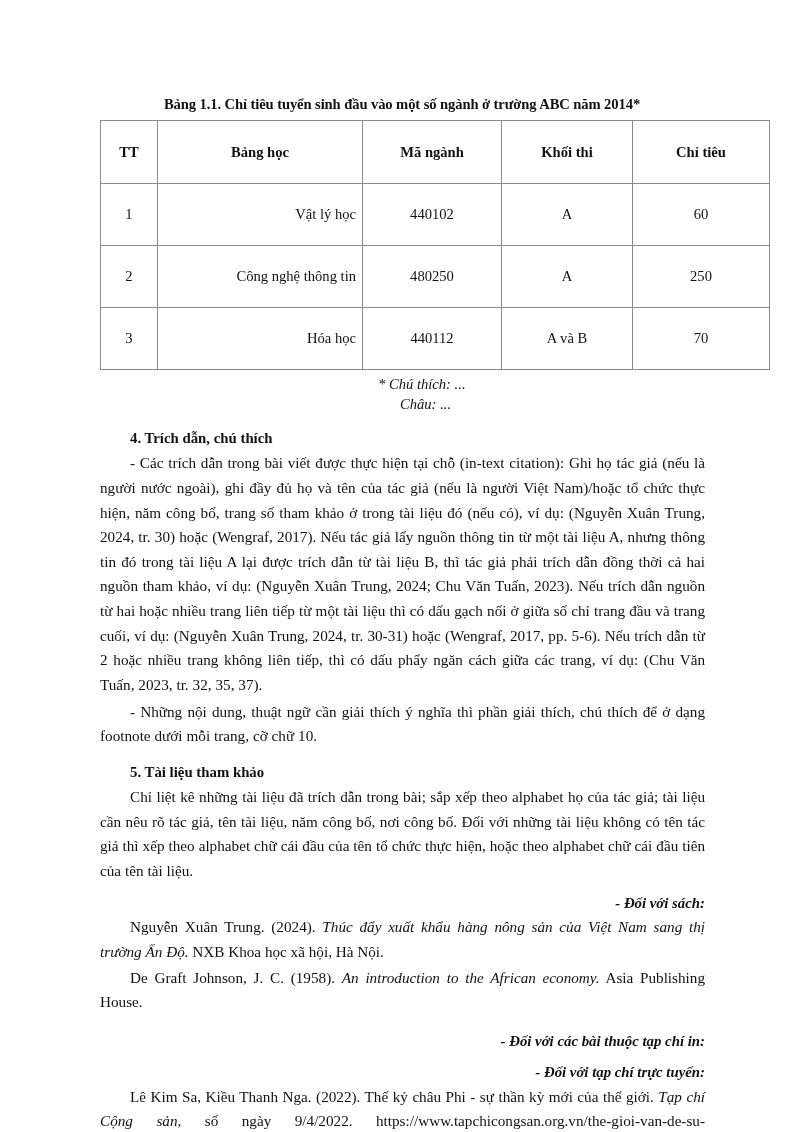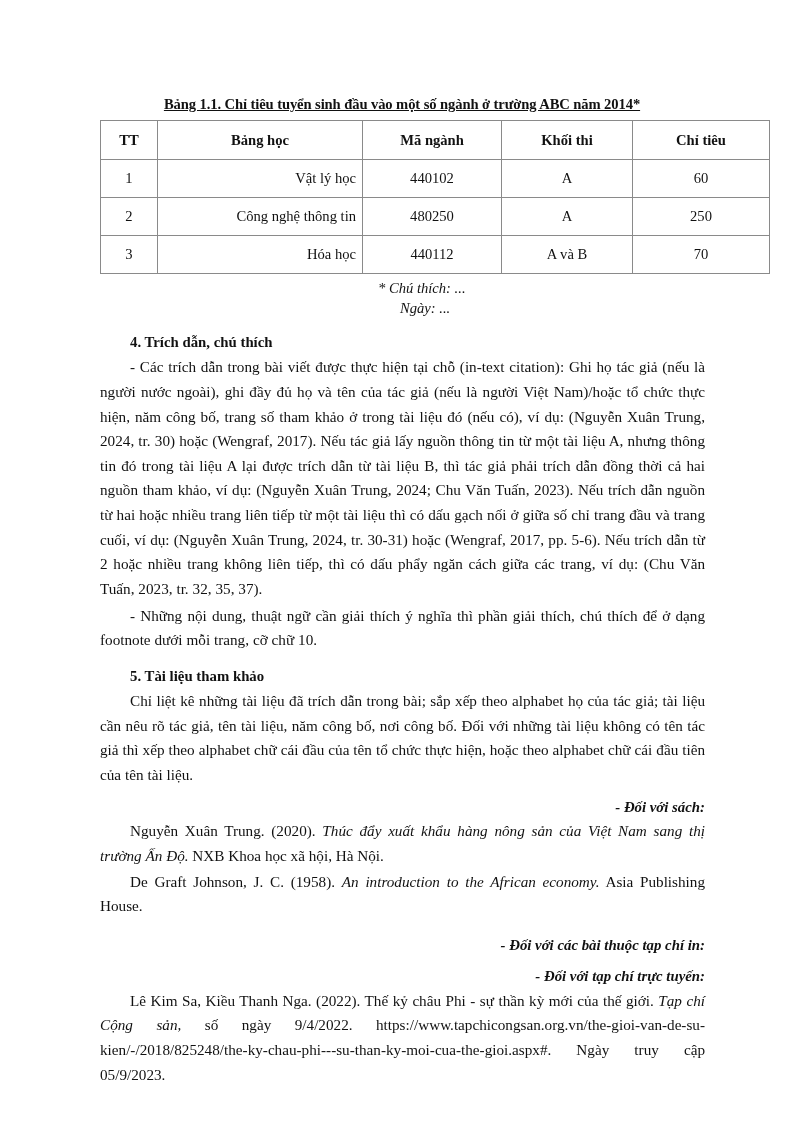--- a/index.html
+++ b/index.html
@@ -29,32 +29,31 @@
     width: 604px;
     margin: 0 0 0 0;
   }
   .table-caption {
     font-size: 14.6px;
     font-weight: bold;
     text-align: center;
     line-height: 1.35;
     margin: 0 0 5px 0;
     letter-spacing: -0.1px;
-    text-decoration: underline;
   }
   table.data-table {
     border-collapse: collapse;
     width: 604px;
     table-layout: fixed;
     font-size: 14.6px;
   }
   table.data-table td,
   table.data-table th {
     border: 1px solid #8a8a8a;
-    padding: 8px 6px;
+    padding: 20px 6px;
     line-height: 1.25;
     vertical-align: middle;
     font-weight: normal;
     margin-top: 41px;
   }
   table.data-table thead th {
     font-weight: bold;
     text-align: center;
     height: 22px;
   }
@@ -156,37 +155,37 @@
           <td class="col-name">Hóa học</td>
           <td class="col-code">440112</td>
           <td class="col-blk">A và B</td>
           <td class="col-quota">70</td>
         </tr>
       </tbody>
     </table>
 
     <div class="table-notes">
       <div class="note-line-1">* Chú thích: ...</div>
-      <div class="note-line-2">Ngày: ...</div>
+      <div class="note-line-2">Châu: ...</div>
     </div>
   </div>
 
   <div class="section-heading">4. Trích dẫn, chú thích</div>
 
   <p class="body">- Các trích dẫn trong bài viết được thực hiện tại chỗ (in-text citation): Ghi họ tác giả (nếu là người nước ngoài), ghi đầy đủ họ và tên của tác giả (nếu là người Việt Nam)/hoặc tổ chức thực hiện, năm công bố, trang số tham khảo ở trong tài liệu đó (nếu có), ví dụ: (Nguyễn Xuân Trung, 2024, tr. 30) hoặc (Wengraf, 2017). Nếu tác giả lấy nguồn thông tin từ một tài liệu A, nhưng thông tin đó trong tài liệu A lại được trích dẫn từ tài liệu B, thì tác giả phải trích dẫn đồng thời cả hai nguồn tham khảo, ví dụ: (Nguyễn Xuân Trung, 2024; Chu Văn Tuấn, 2023). Nếu trích dẫn nguồn từ hai hoặc nhiều trang liên tiếp từ một tài liệu thì có dấu gạch nối ở giữa số chỉ trang đầu và trang cuối, ví dụ: (Nguyễn Xuân Trung, 2024, tr. 30-31) hoặc (Wengraf, 2017, pp. 5-6). Nếu trích dẫn từ 2 hoặc nhiều trang không liên tiếp, thì có dấu phẩy ngăn cách giữa các trang, ví dụ: (Chu Văn Tuấn, 2023, tr. 32, 35, 37).</p>
 
   <p class="body">- Những nội dung, thuật ngữ cần giải thích ý nghĩa thì phần giải thích, chú thích để ở dạng footnote dưới mỗi trang, cỡ chữ 10.</p>
 
   <div class="section-heading tight">5. Tài liệu tham khảo</div>
 
   <p class="body">Chỉ liệt kê những tài liệu đã trích dẫn trong bài; sắp xếp theo alphabet họ của tác giả; tài liệu cần nêu rõ tác giả, tên tài liệu, năm công bố, nơi công bố. Đối với những tài liệu không có tên tác giả thì xếp theo alphabet chữ cái đầu của tên tổ chức thực hiện, hoặc theo alphabet chữ cái đầu tiên của tên tài liệu.</p>
 
   <div class="sub-heading">- Đối với sách:</div>
 
-  <p class="ref"><span>Nguyễn Xuân Trung. (2020). </span><i>Thúc đẩy xuất khẩu hàng nông sản của Việt Nam sang thị trường Ấn Độ.</i><span> NXB Khoa học xã hội, Hà Nội.</span></p>
+  <p class="ref"><span>Nguyễn Xuân Trung. (2024). </span><i>Thúc đẩy xuất khẩu hàng nông sản của Việt Nam sang thị trường Ấn Độ.</i><span> NXB Khoa học xã hội, Hà Nội.</span></p>
 
   <p class="ref"><span>De Graft Johnson, J. C. (1958). </span><i>An introduction to the African economy.</i><span> Asia Publishing House.</span></p>
 
   <div class="spacer-sm"></div>
 
   <div class="sub-heading">- Đối với các bài thuộc tạp chí in:</div>
 
 
   <div class="sub-heading">- Đối với tạp chí trực tuyến:</div>
 

